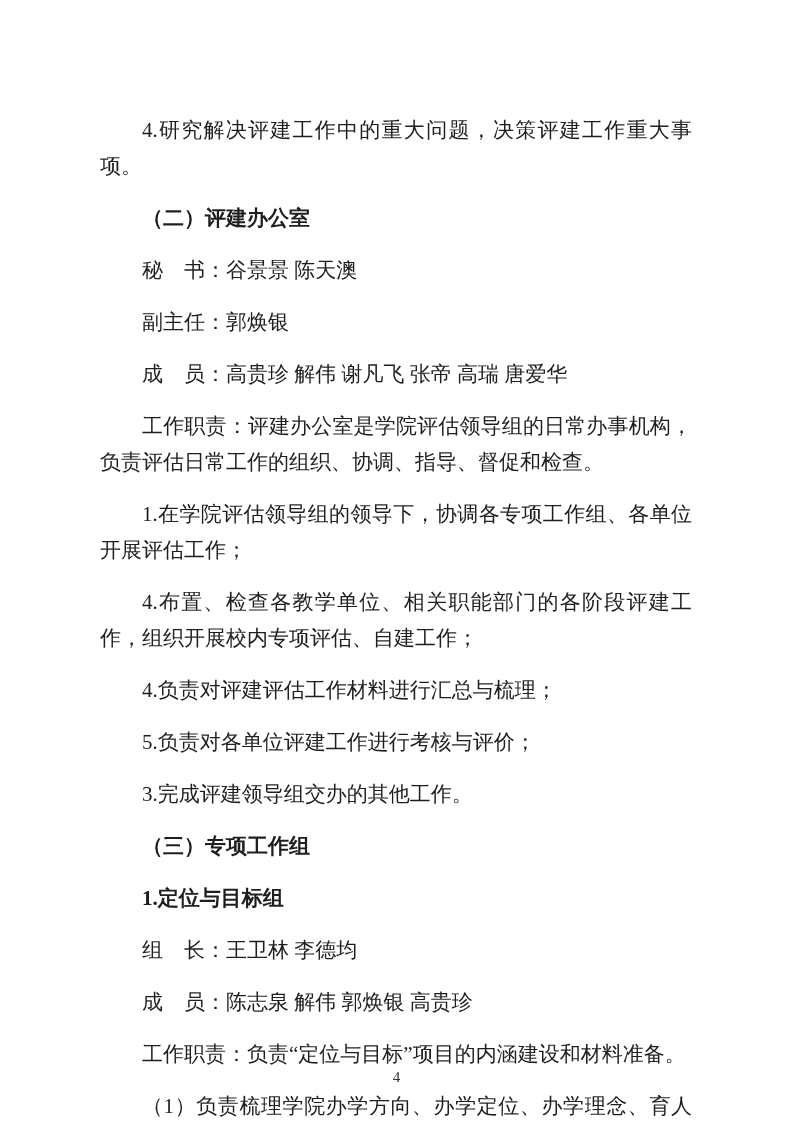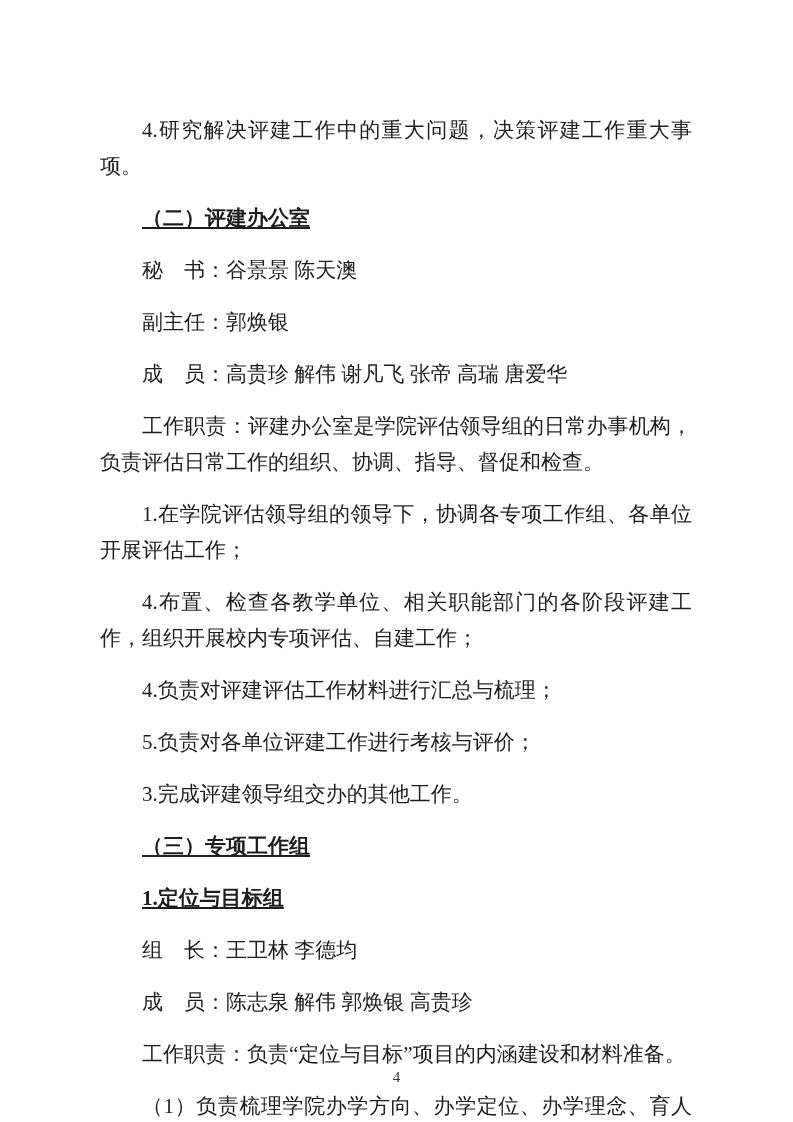--- a/index.html
+++ b/index.html
@@ -26,21 +26,20 @@
     margin: 16px;
     font-size: 21px;
     line-height: 36px;
     text-align: justify;
     text-indent: 2em;
     letter-spacing: 0;
     word-break: break-all;
   }
   .content p.bold {
     font-weight: 700;
-    text-decoration: underline;
   }
   .footer {
     position: absolute;
     top: 1066px;
     left: 0;
     width: 100%;
     text-align: center;
     font-size: 15px;
     line-height: 22px;
     color: #333333;

